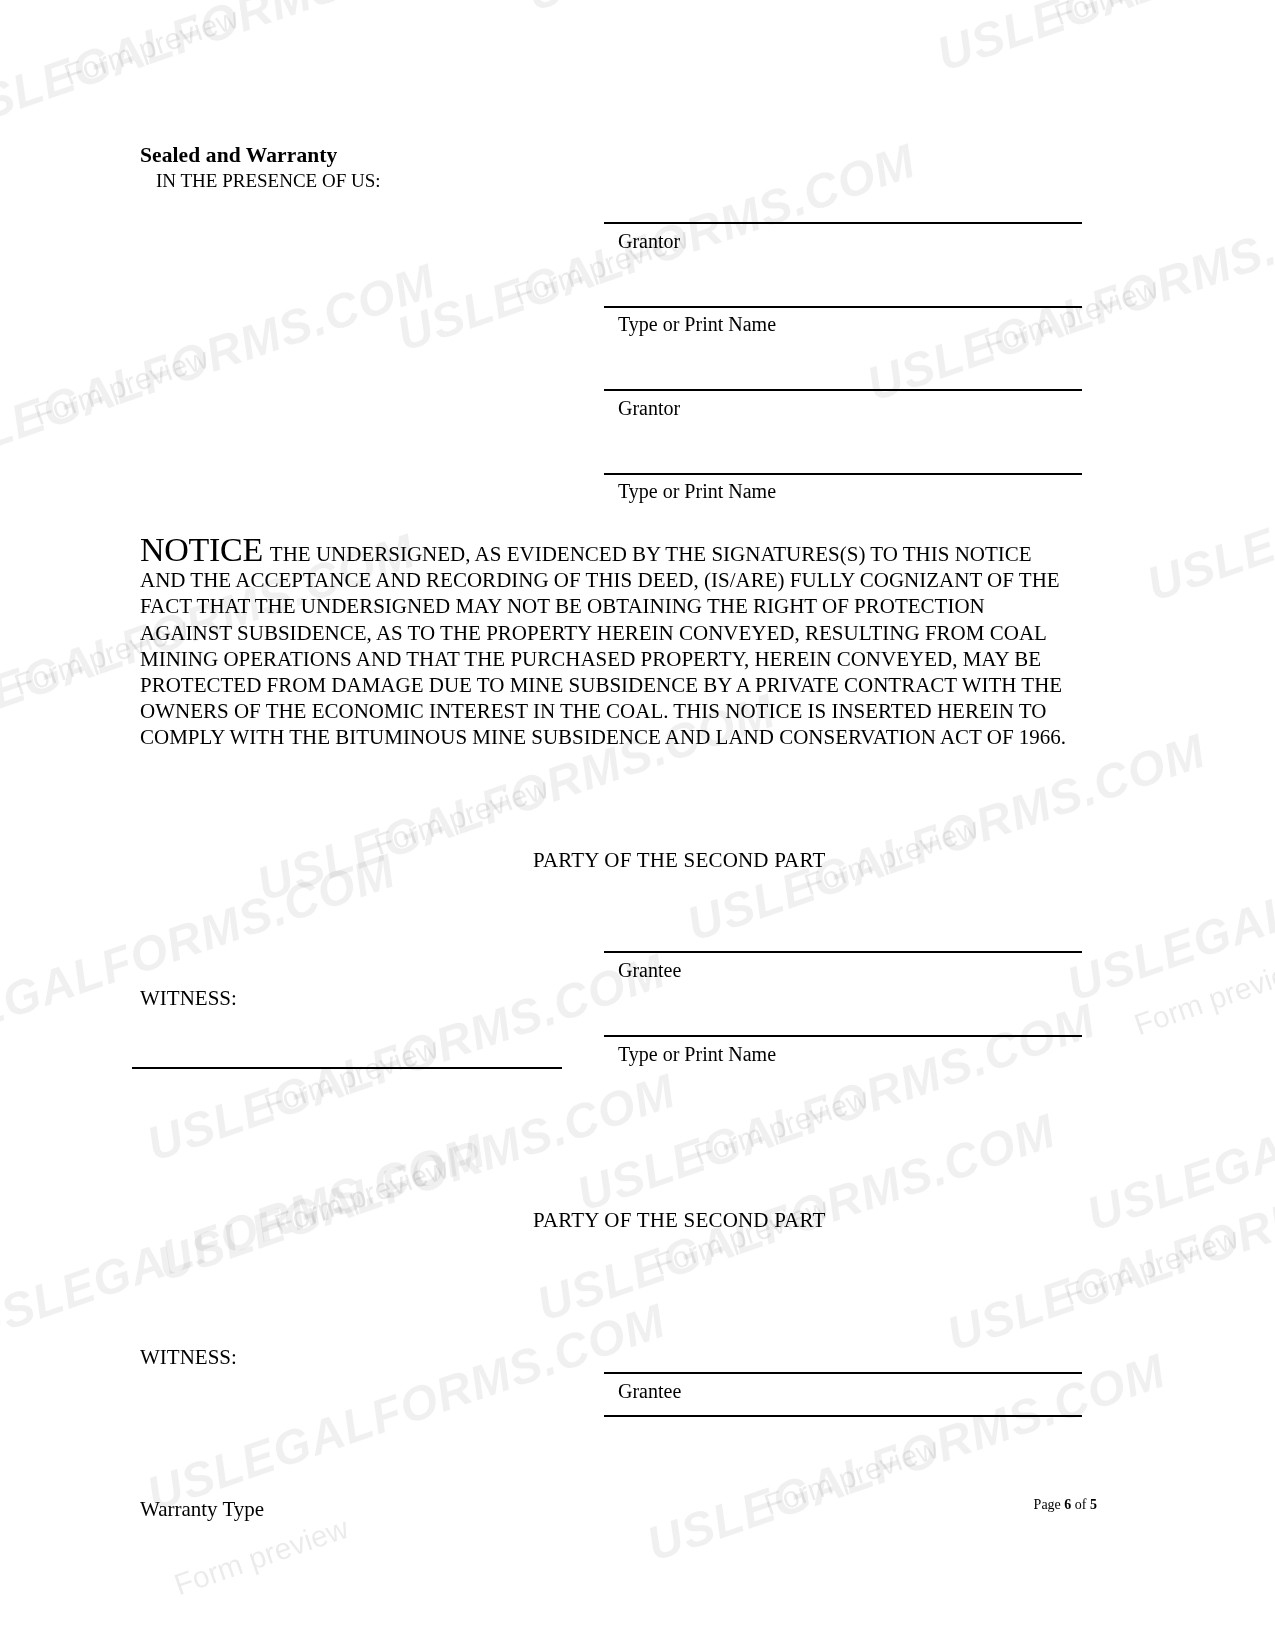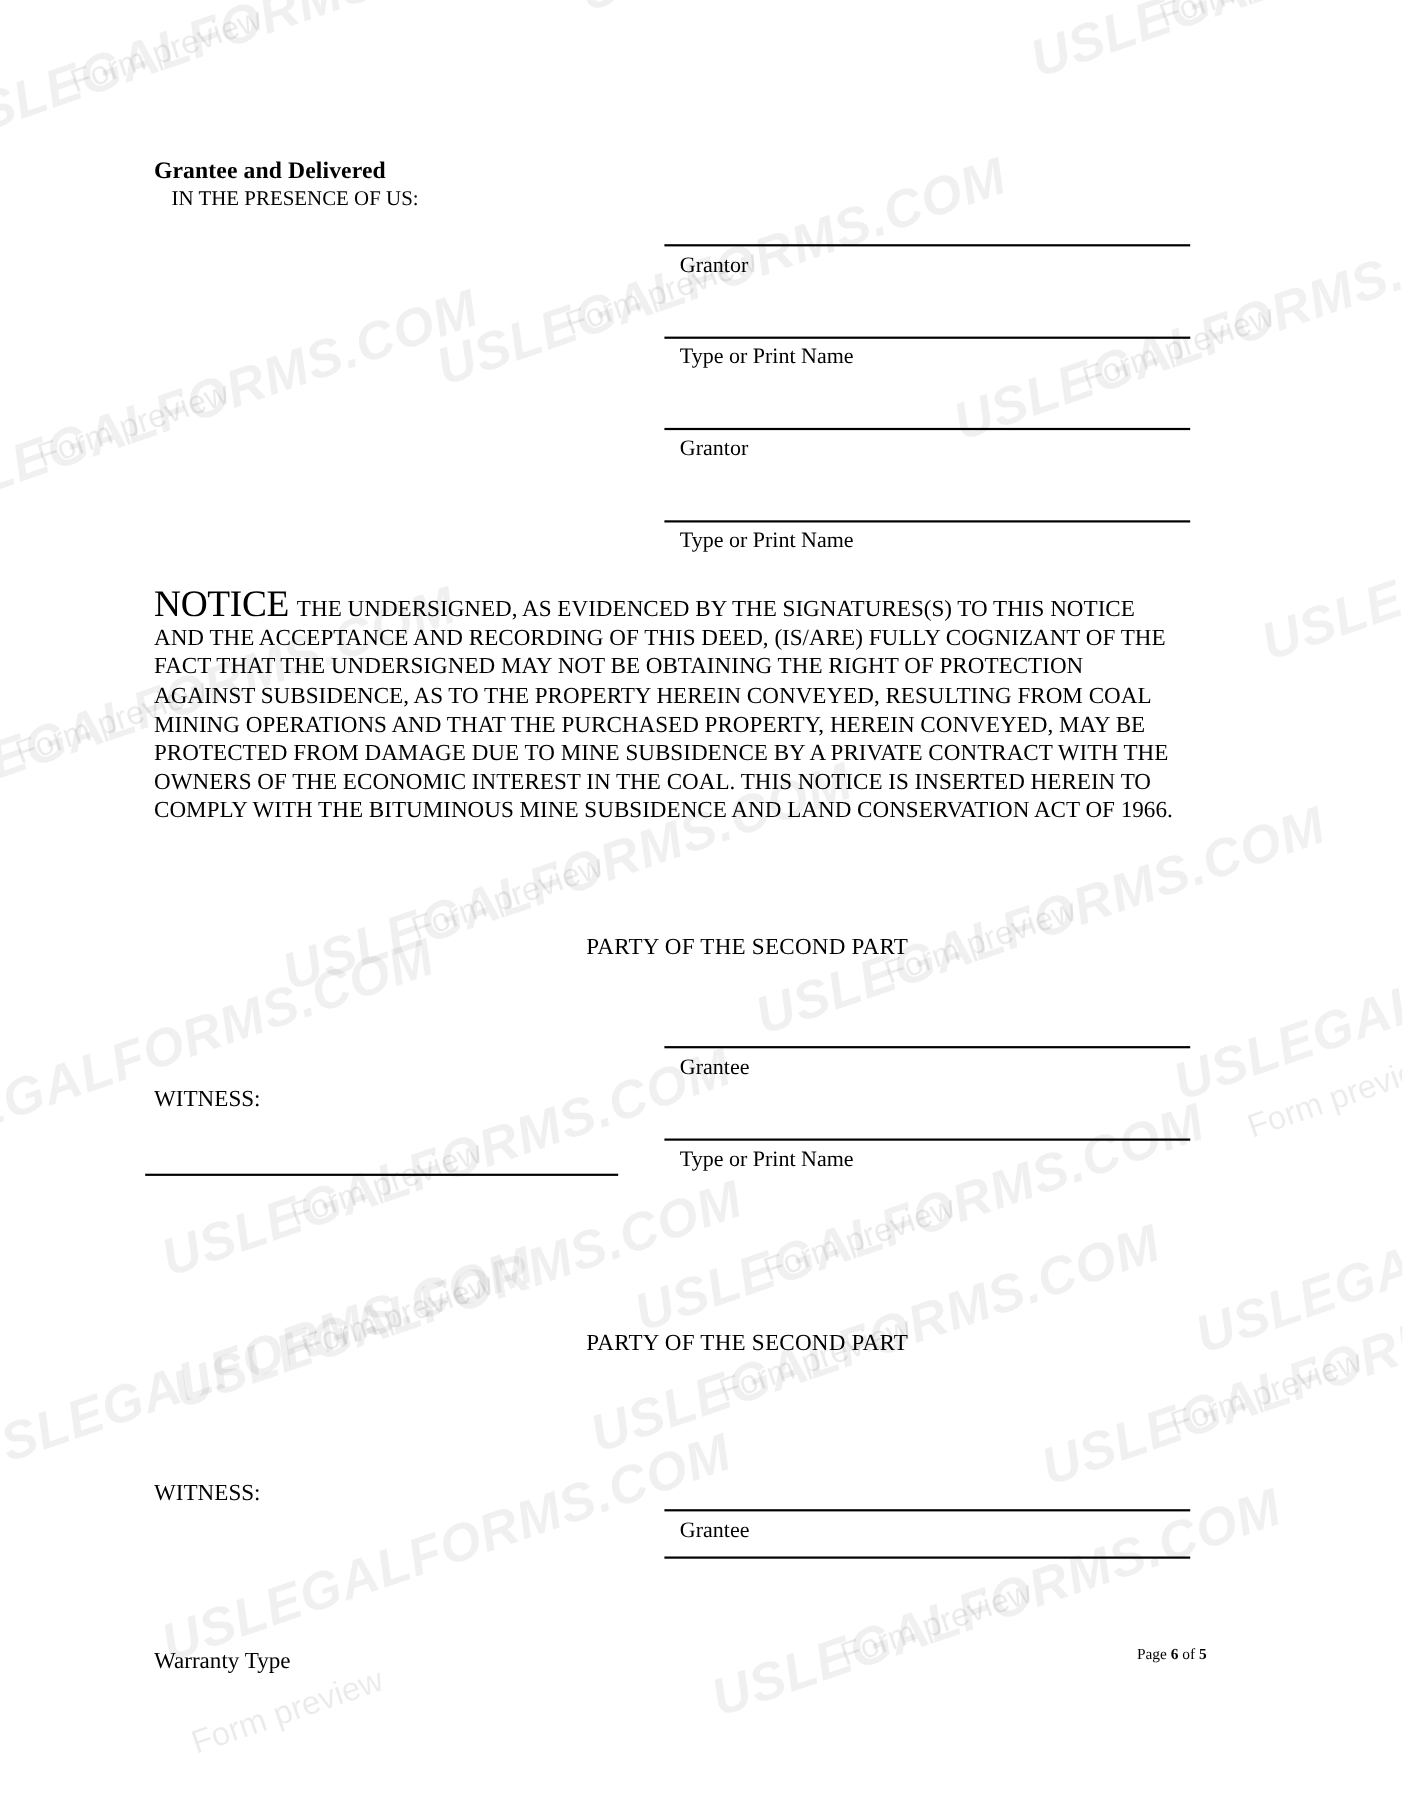--- a/index.html
+++ b/index.html
@@ -189,21 +189,21 @@
     <div class="wm-sub" style="left:170px; top:1570px; font-size:30px; transform:rotate(-19deg);">Form preview</div>
 
     <div class="wm" style="left:640px; top:1520px; font-size:48px; transform:rotate(-19deg);">USLEGALFORMS.COM</div>
     <div class="wm-sub" style="left:760px; top:1490px; font-size:30px; transform:rotate(-19deg);">Form preview</div>
 
     <div class="wm" style="left:-40px; top:1300px; font-size:48px; transform:rotate(-19deg);">USLEGALFORMS.COM</div>
   </div>
 
   <div class="content">
 
-    <div class="abs sealed-title">Grantee and Delivered</div>
+    <div class="abs sealed-title">Sealed and Warranty</div>
     <div class="abs presence">IN THE PRESENCE OF US:</div>
 
     <div class="sig-rule" style="left:604px; top:222px; width:478px;"></div>
     <div class="sig-cap" style="left:618px; top:230px;">Grantor</div>
 
     <div class="sig-rule" style="left:604px; top:306px; width:478px;"></div>
     <div class="sig-cap" style="left:618px; top:313px;">Type or Print Name</div>
 
     <div class="sig-rule" style="left:604px; top:389px; width:478px;"></div>
     <div class="sig-cap" style="left:618px; top:397px;">Grantor</div>

